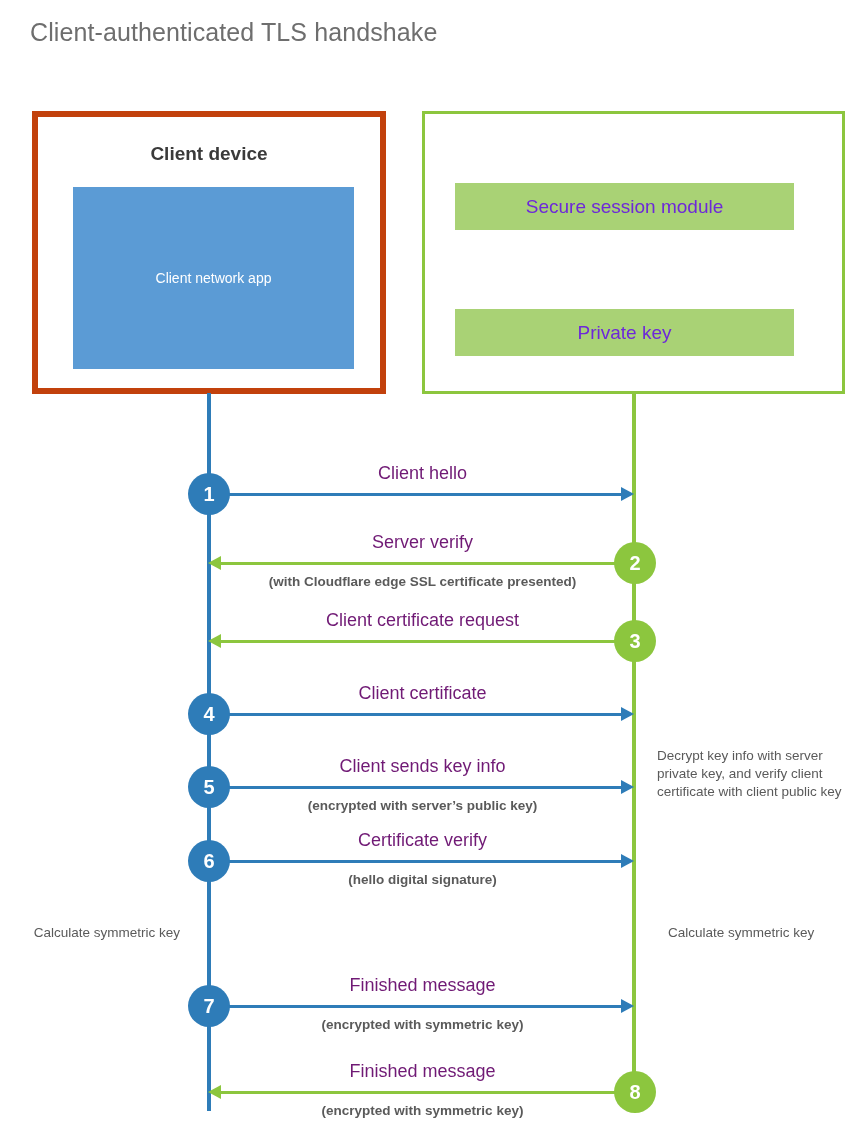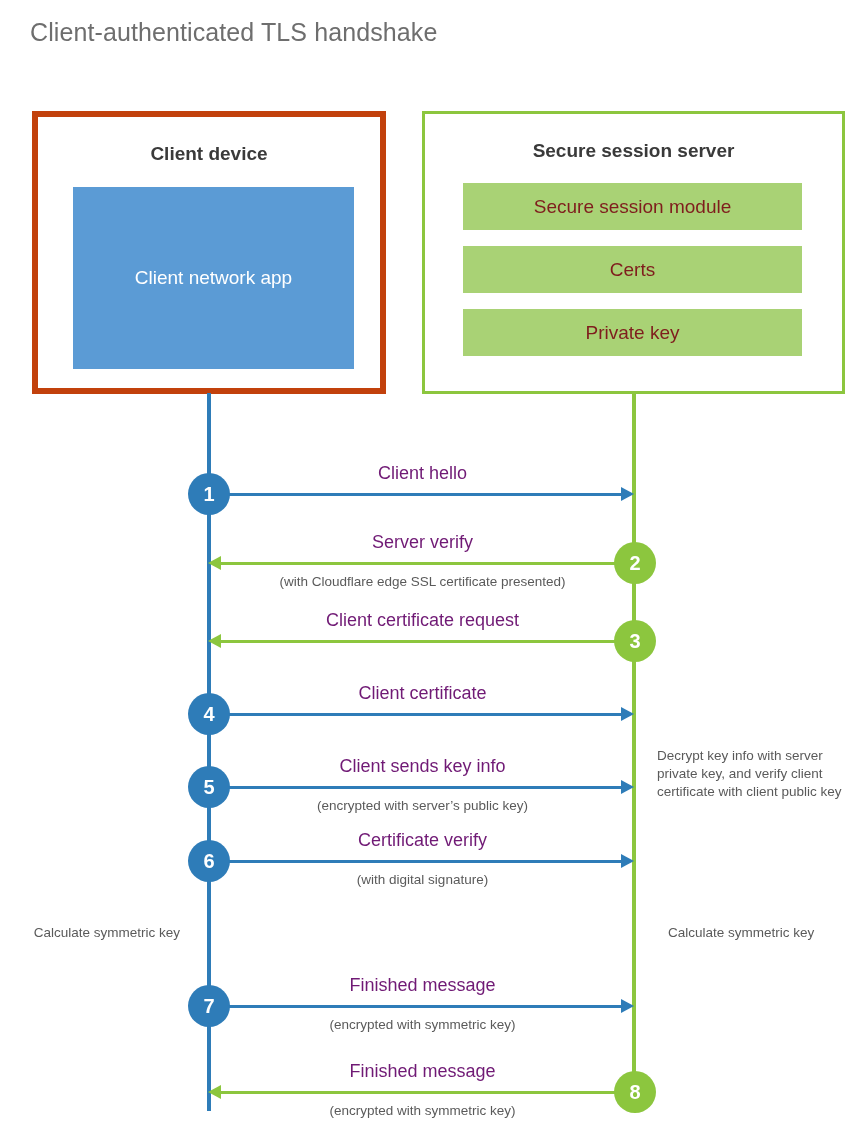--- a/index.html
+++ b/index.html
@@ -63,35 +63,35 @@
   }
 
   #client-app {
     position: absolute;
     left: 35px;
     top: 70px;
     width: 281px;
     height: 182px;
     background: #5b9bd5;
     color: #ffffff;
-    font-size: 19px;
+    font-size: 14px;
     line-height: 28px;
     display: flex;
     align-items: center;
     justify-content: center;
     text-align: left;
   }
 
   .server-bar {
     position: absolute;
-    left: 38px;
+    left: 30px;
     width: 339px;
     height: 47px;
     background: #a9d275;
-    color: #7f1d1d;
+    color: #6d28d9;
     font-size: 19px;
     display: flex;
     align-items: center;
     justify-content: center;
     text-align: center;
   }
   #server-bar-0 { top: 69px; }
   #server-bar-1 { top: 132px; }
   #server-bar-2 { top: 195px; }
 
@@ -155,20 +155,21 @@
   }
   .msg-sublabel {
     position: absolute;
     left: 215px;
     width: 415px;
     text-align: center;
     font-size: 13.5px;
     color: #5a5a5a;
     top: 11px;
     white-space: nowrap;
+    font-weight: bold;
   }
 
   
   .step-circle {
     position: absolute;
     width: 42px;
     height: 42px;
     border-radius: 50%;
     color: #ffffff;
     font-size: 20px;
@@ -213,23 +214,21 @@
 <div id="page">
 
   <div id="title">Client-authenticated TLS handshake</div>
 
   <div class="actor-box" id="client-box">
     <div class="actor-title">Client device</div>
     <div id="client-app">Client network app</div>
   </div>
 
   <div class="actor-box" id="server-box">
-    <div class="actor-title">Secure session server</div>
     <div class="server-bar" id="server-bar-0">Secure session module</div>
-    <div class="server-bar" id="server-bar-1">Certs</div>
     <div class="server-bar" id="server-bar-2">Private key</div>
   </div>
 
   <div class="lifeline" id="client-lifeline"></div>
   <div class="lifeline" id="server-lifeline"></div>
 
   <div class="msg-row" style="top:494px;">
     <div class="msg-label">Client hello</div>
     <div class="msg-line blue" style="left: 209px; width: 414px;"></div>
     <div class="arrowhead right blue" style="left: 621px;"></div>
@@ -267,21 +266,21 @@
     <div class="arrowhead right blue" style="left: 621px;"></div>
     <div class="step-circle blue" style="left: 188px;">5</div>
     <div class="msg-sublabel">(encrypted with server’s public key)</div>
   </div>
 
   <div class="msg-row" style="top:861px;">
     <div class="msg-label">Certificate verify</div>
     <div class="msg-line blue" style="left: 209px; width: 414px;"></div>
     <div class="arrowhead right blue" style="left: 621px;"></div>
     <div class="step-circle blue" style="left: 188px;">6</div>
-    <div class="msg-sublabel">(with digital signature)</div>
+    <div class="msg-sublabel">(hello digital signature)</div>
   </div>
 
   <div class="msg-row" style="top:1006px;">
     <div class="msg-label">Finished message</div>
     <div class="msg-line blue" style="left: 209px; width: 414px;"></div>
     <div class="arrowhead right blue" style="left: 621px;"></div>
     <div class="step-circle blue" style="left: 188px;">7</div>
     <div class="msg-sublabel">(encrypted with symmetric key)</div>
   </div>
 

